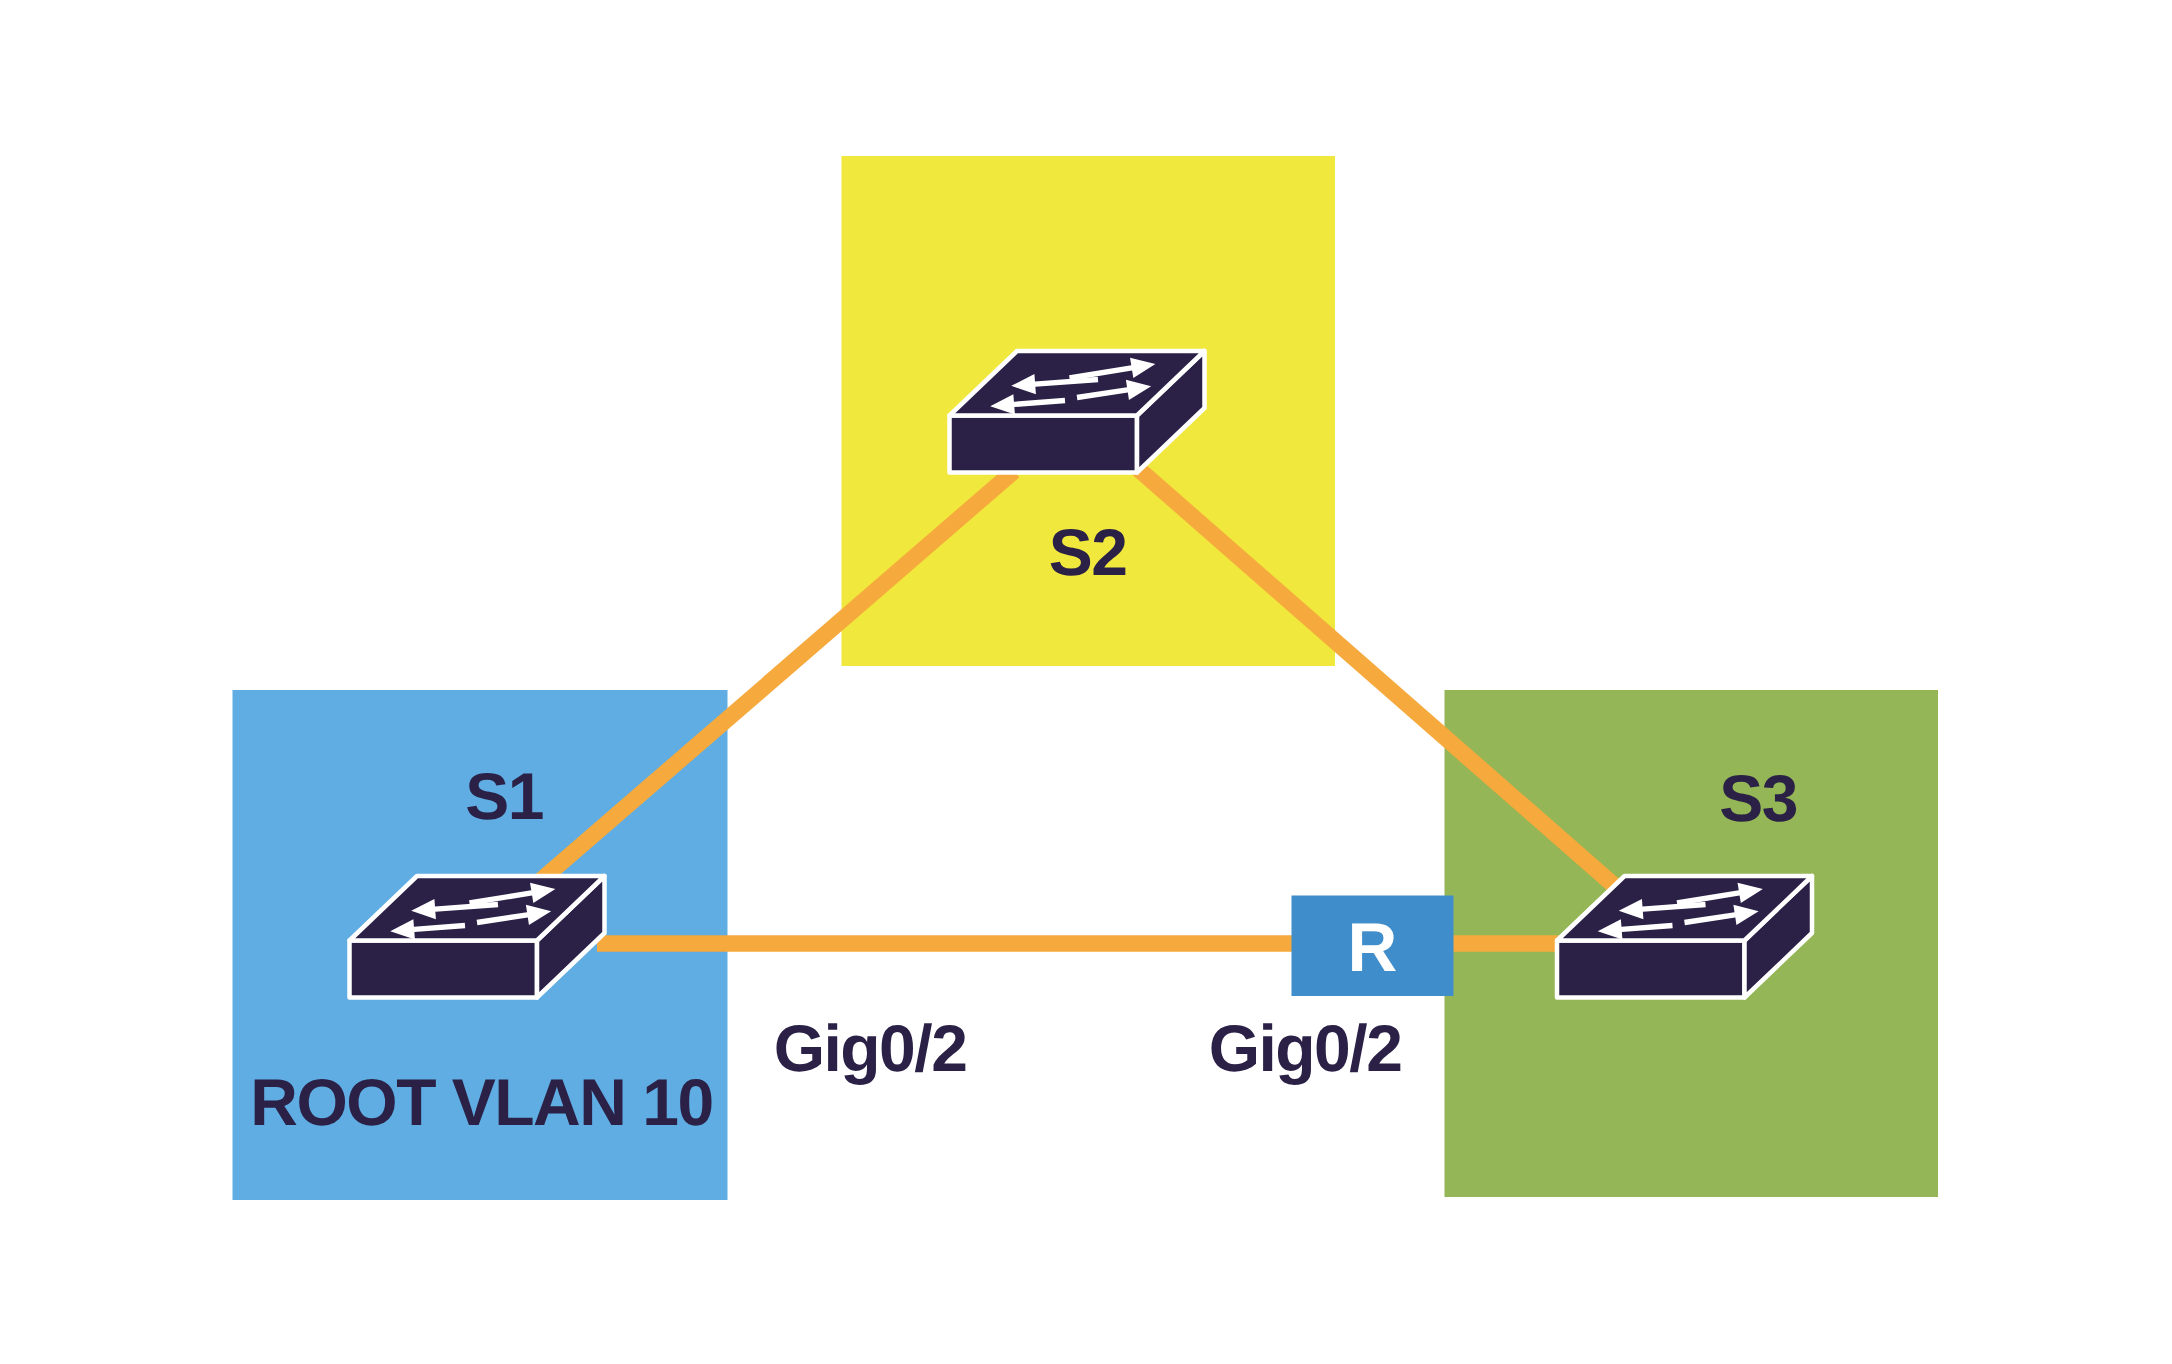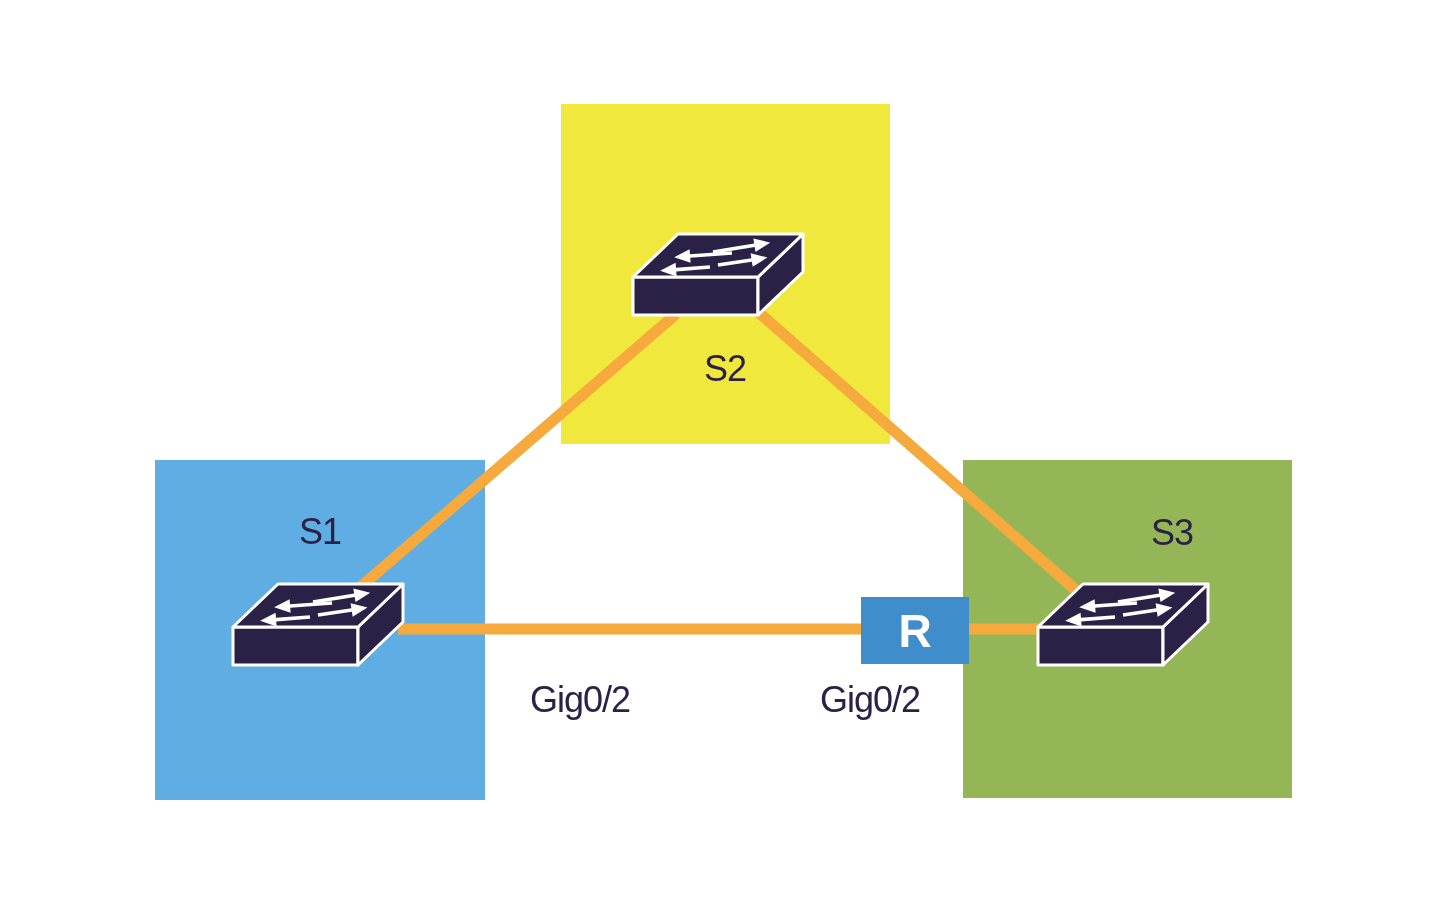--- a/index.html
+++ b/index.html
@@ -56,26 +56,26 @@
   }
   .switch-s1 { left: 230px; top: 579px; }
   .switch-s2 { left: 630px; top: 229px; }
   .switch-s3 { left: 1035px; top: 579px; }
 
   .diagram-label {
     position: absolute;
     z-index: 5;
     transform: translate(-50%, -50%);
     color: var(--text-navy);
-    font-size: 36px;
-    font-weight: 400;
+    font-size: 44px;
+    font-weight: 700;
     letter-spacing: -1px;
     white-space: nowrap;
   }
-  .label-s1 { left: 320px; top: 532px; }
+  .label-s1 { left: 336px; top: 532px; }
   .label-s2 { left: 725px; top: 369px; }
   .label-s3 { left: 1172px; top: 533px; }
   .label-root { left: 321px; top: 736px; }
   .label-gig-left { left: 580px; top: 700px; }
   .label-gig-right { left: 870px; top: 700px; }
 </style>
 </head>
 <body>
 
 <div class="canvas">
@@ -118,16 +118,17 @@
   <svg class="switch switch-s2" viewBox="-3 -3 176 91">
     <use href="#switch-symbol" x="-3" y="-3" width="176" height="91"></use>
   </svg>
   <svg class="switch switch-s3" viewBox="-3 -3 176 91">
     <use href="#switch-symbol" x="-3" y="-3" width="176" height="91"></use>
   </svg>
 
   <div class="diagram-label label-s1">S1</div>
   <div class="diagram-label label-s2">S2</div>
   <div class="diagram-label label-s3">S3</div>
+  <div class="diagram-label label-root">ROOT VLAN 10</div>
   <div class="diagram-label label-gig-left">Gig0/2</div>
   <div class="diagram-label label-gig-right">Gig0/2</div>
 
 </div>
 
 </body></html>

